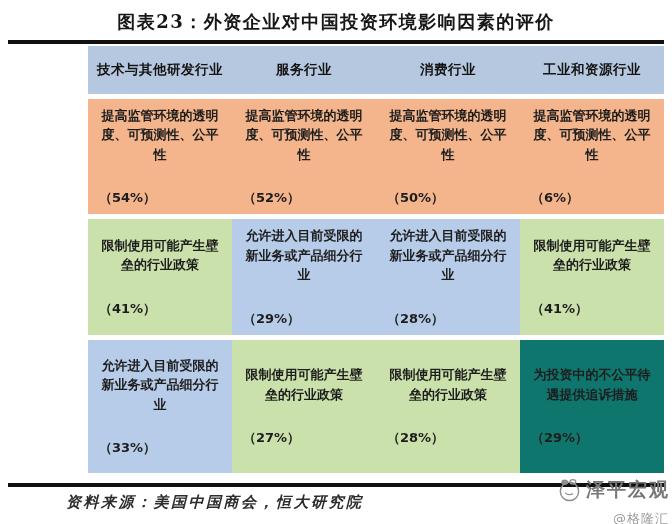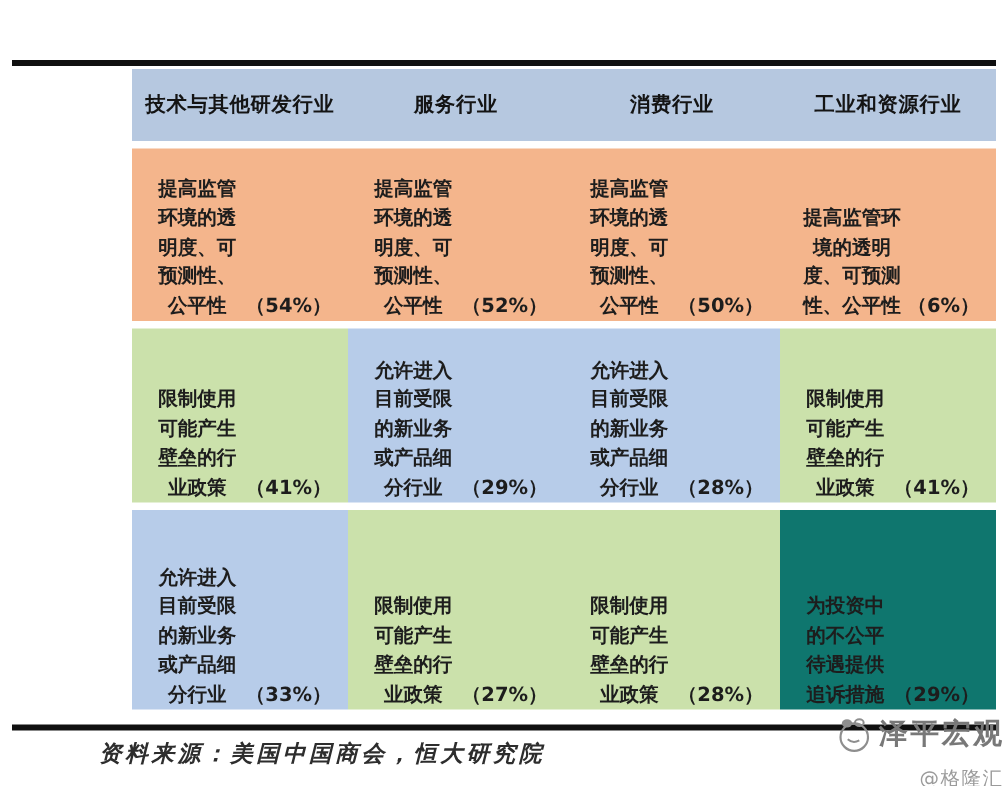--- a/index.html
+++ b/index.html
@@ -57,21 +57,22 @@
   .trow {
     display: flex;
     margin-top: 5px;
   }
   .trow.r0 { height: 115px; }
   .trow.r1 { height: 116px; }
   .trow.r2 { height: 133px; }
   .cell {
     flex: 1 1 0;
     display: flex;
-    align-items: flex-end;
+    flex-direction: column;
+    align-items: flex-start;
     justify-content: center;
     text-align: center;
     padding: 0 11px;
     box-sizing: border-box;
     font-size: 13px;
     font-weight: bold;
     color: #1d1d1d;
     line-height: 1.5;
   }
   .cell .factor { display: block; }
@@ -87,20 +88,21 @@
     color: #2d2d2d;
     letter-spacing: 2.5px;
     white-space: nowrap;
     margin-left: 40px;
   }
   .brand {
     position: absolute;
     right: 2px;
     top: 476px;
     display: flex;
+    align-items: center;
     gap: 3px;
   }
   .brand-name {
     font-size: 19px;
     font-weight: bold;
     color: #787878;
     letter-spacing: 2px;
     white-space: nowrap;
   }
   .handle {
@@ -113,20 +115,21 @@
     white-space: nowrap;
     margin-top: 17px;
   }
   .emblem { display: block; }
 </style>
 </head>
 <body>
 
 <div class="page">
 
+  <div class="fig-title">图表23：外资企业对中国投资环境影响因素的评价</div>
 
   <div class="rule rule-top" style="background: rgb(16, 16, 16);"></div>
 
   <div class="table">
 
     <div class="thead" style="background: rgb(182, 200, 224);">
       <div class="th">技术与其他研发行业</div>
       <div class="th">服务行业</div>
       <div class="th">消费行业</div>
       <div class="th">工业和资源行业</div>

